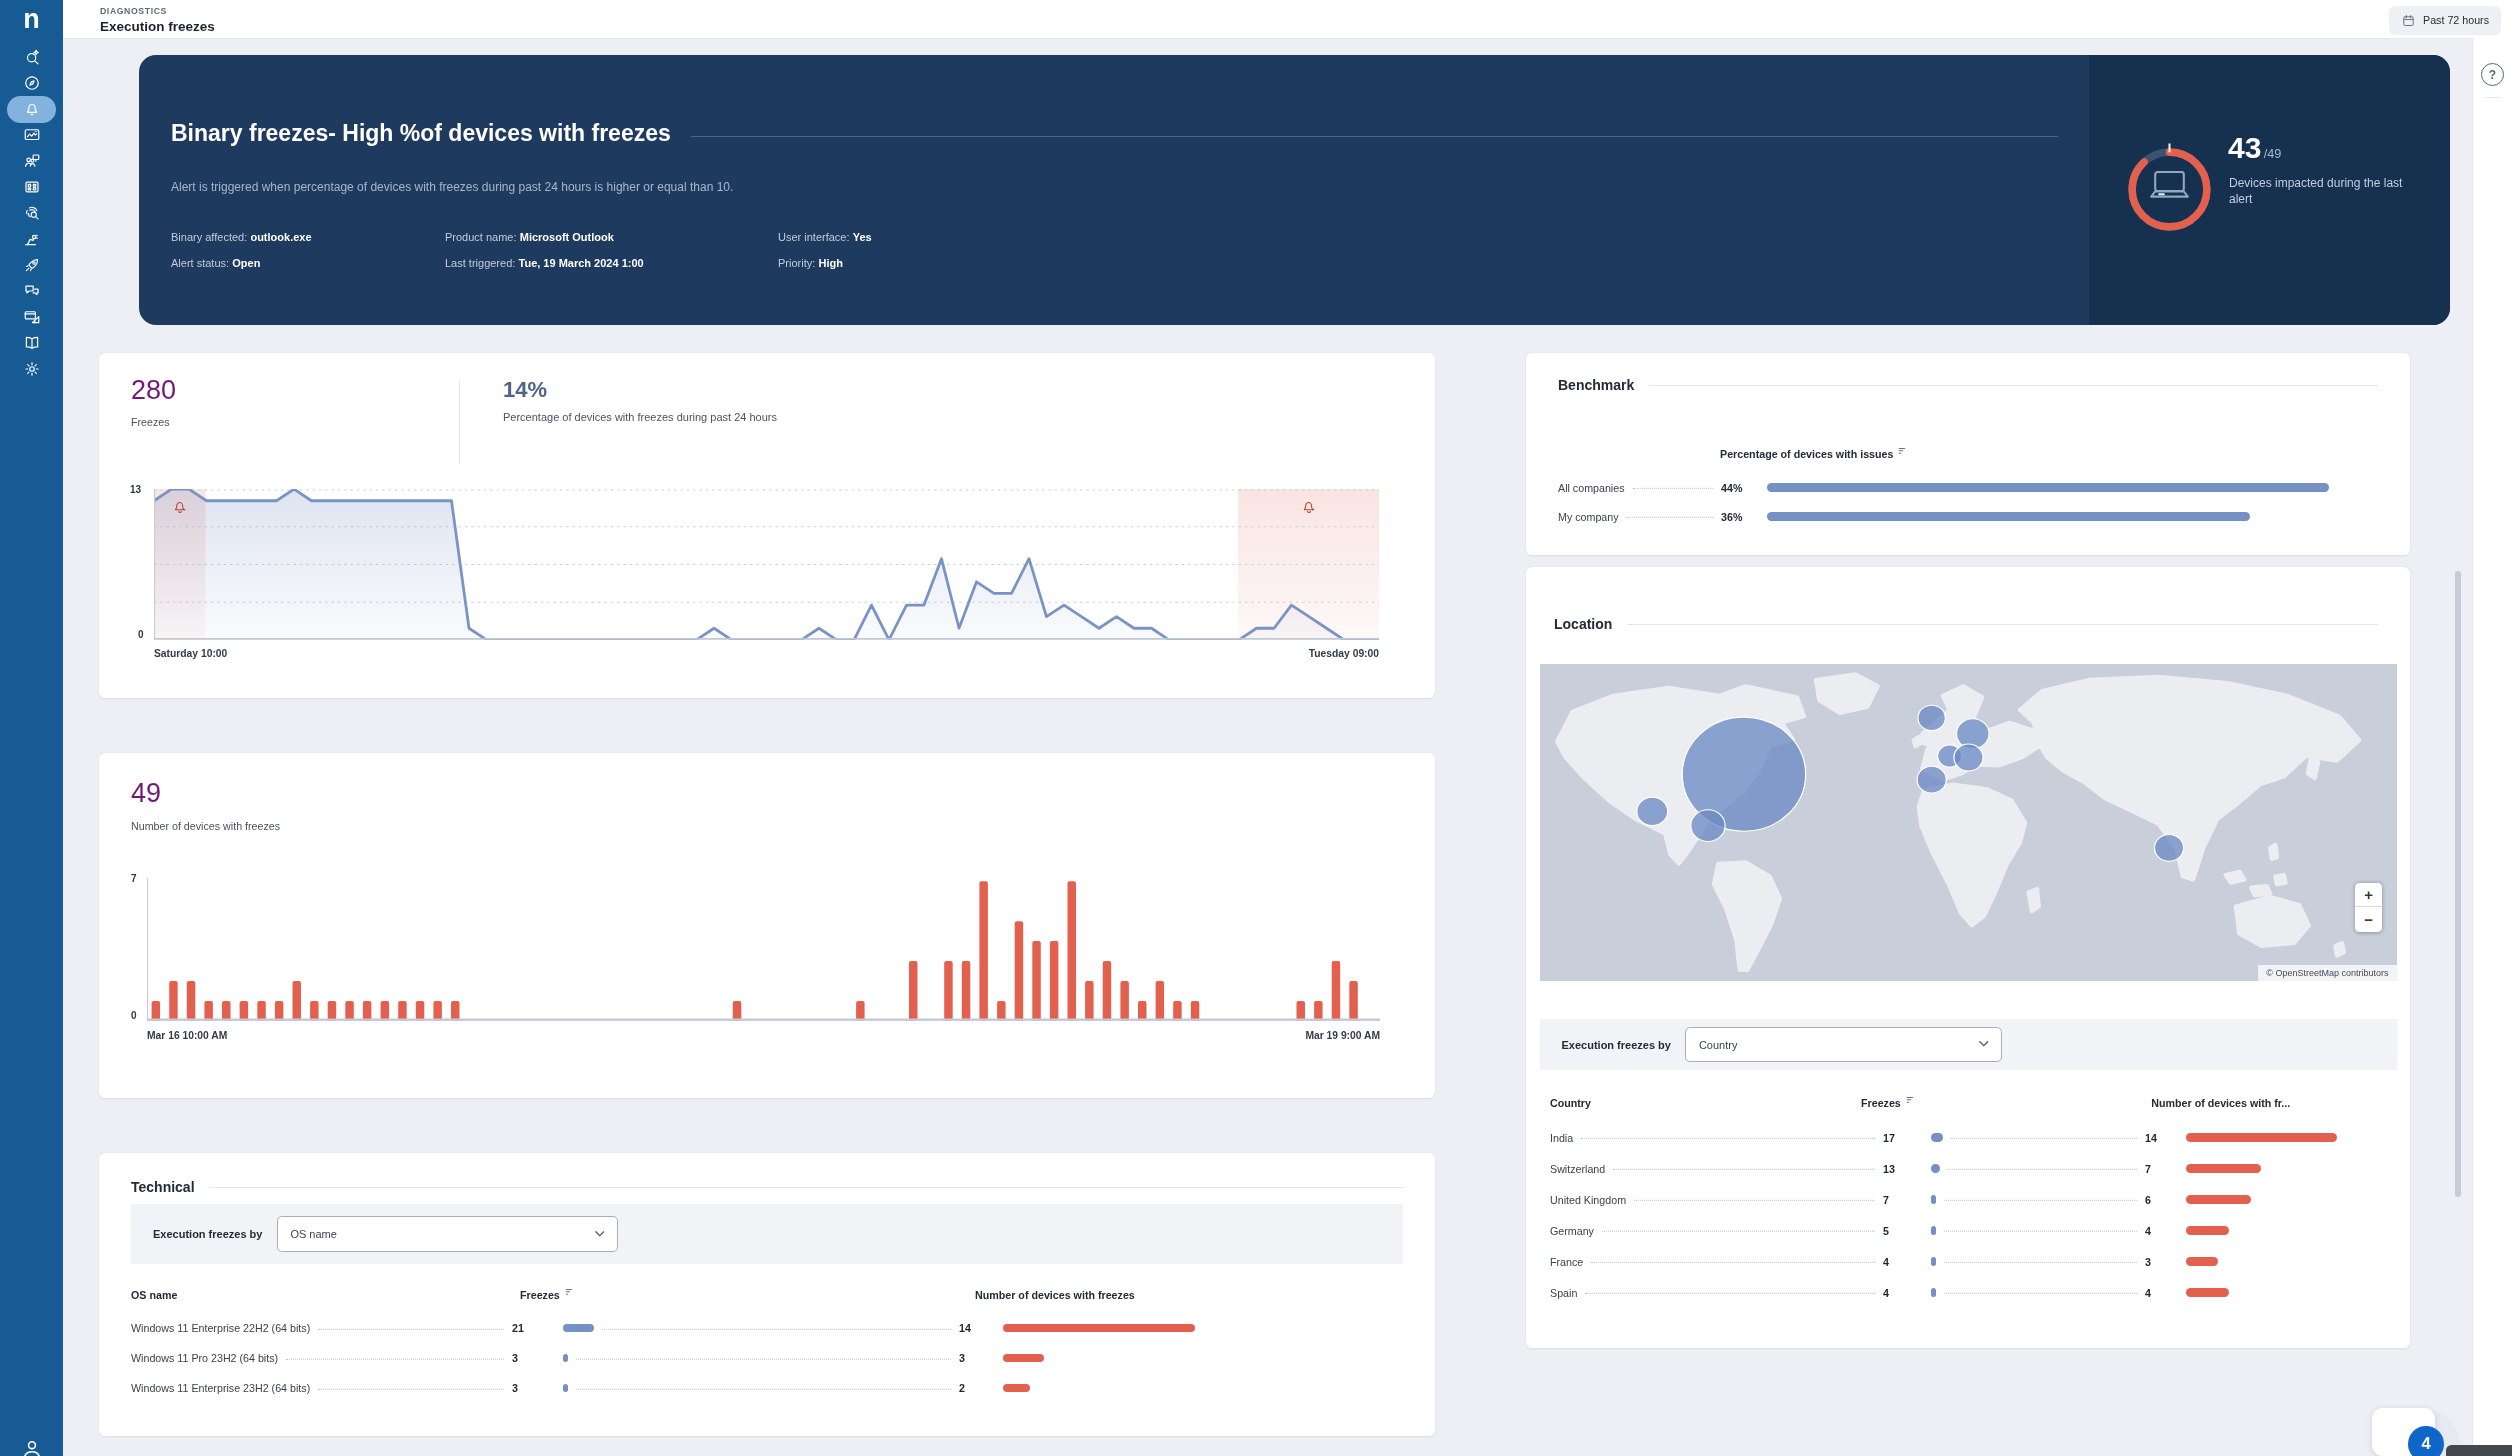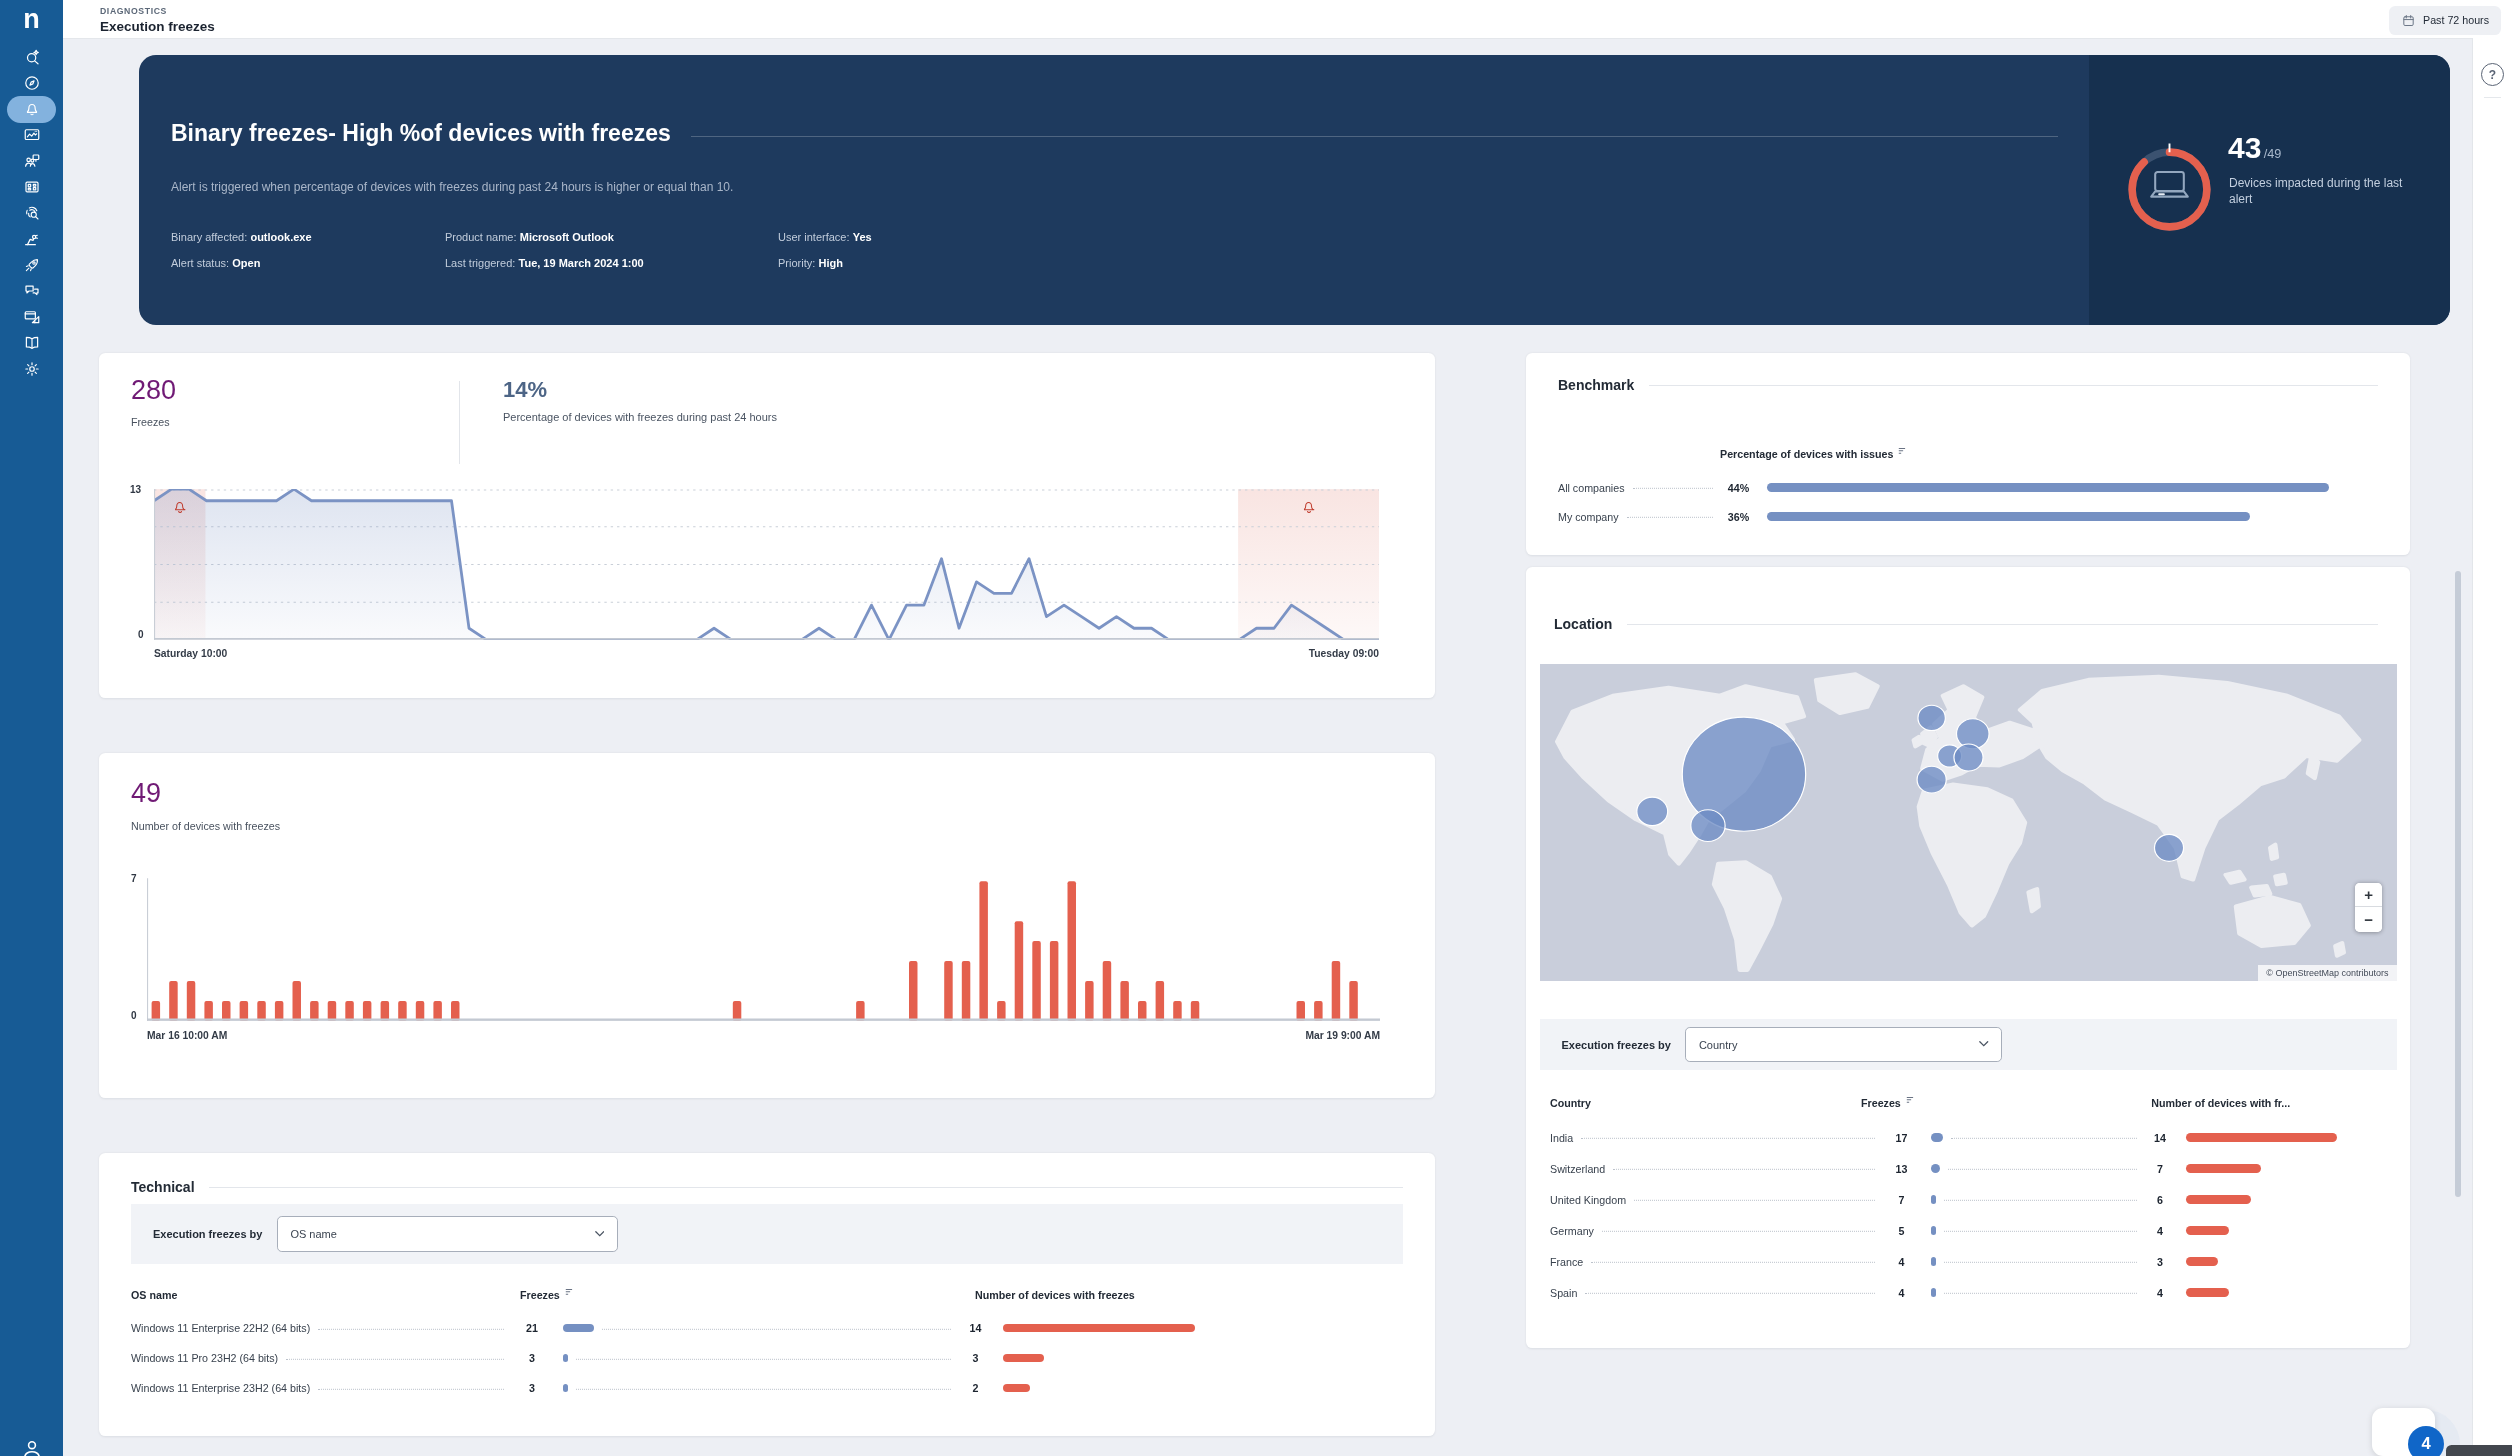--- a/index.html
+++ b/index.html
@@ -61,21 +61,21 @@
   .fake-select{width:341px;height:36px;background:#fff;border:0.8px solid #a7aeba;border-radius:4.8px;
                display:flex;align-items:center;justify-content:space-between;padding:0 12.7px;
                font-size:11px;color:#3a4350;cursor:pointer;box-sizing:border-box;}
   
   .t-header{position:absolute;display:grid;align-items:center;font-size:10.7px;font-weight:700;color:#232b36;}
   .t-rows{position:absolute;}
   .bt-row{display:grid;align-items:center;cursor:pointer;}
   .cell-label{display:flex;align-items:center;font-size:10.7px;color:#39424e;min-width:0;}
   .cell-label span{white-space:nowrap;}
   .leader{flex:1;border-bottom:1.6px dotted #bcc2cb;margin:0 8px;height:0.8px;transform:translateY(0.8px);}
-  .cell-val{font-size:10.7px;font-weight:700;color:#1d2530;text-align:center;padding-right:11px;}
+  .cell-val{font-size:10.7px;font-weight:700;color:#1d2530;text-align:left;padding-right:11px;}
   .cell-bar{display:flex;align-items:center;min-width:0;}
   .hbar{height:8.7px;border-radius:4.8px;flex:0 0 auto;}
   .hbar.blue{background:#7590c2;}
   .hbar.red{background:#e4604e;}
   .sorticon{margin-left:4.8px;transform:translateY(-3.2px);}
   .hdr-flex{display:flex;align-items:center;}
   
   .bm-colhead{position:absolute;left:194px;top:95px;display:flex;align-items:center;
               font-size:10.7px;font-weight:700;color:#232b36;}
   

